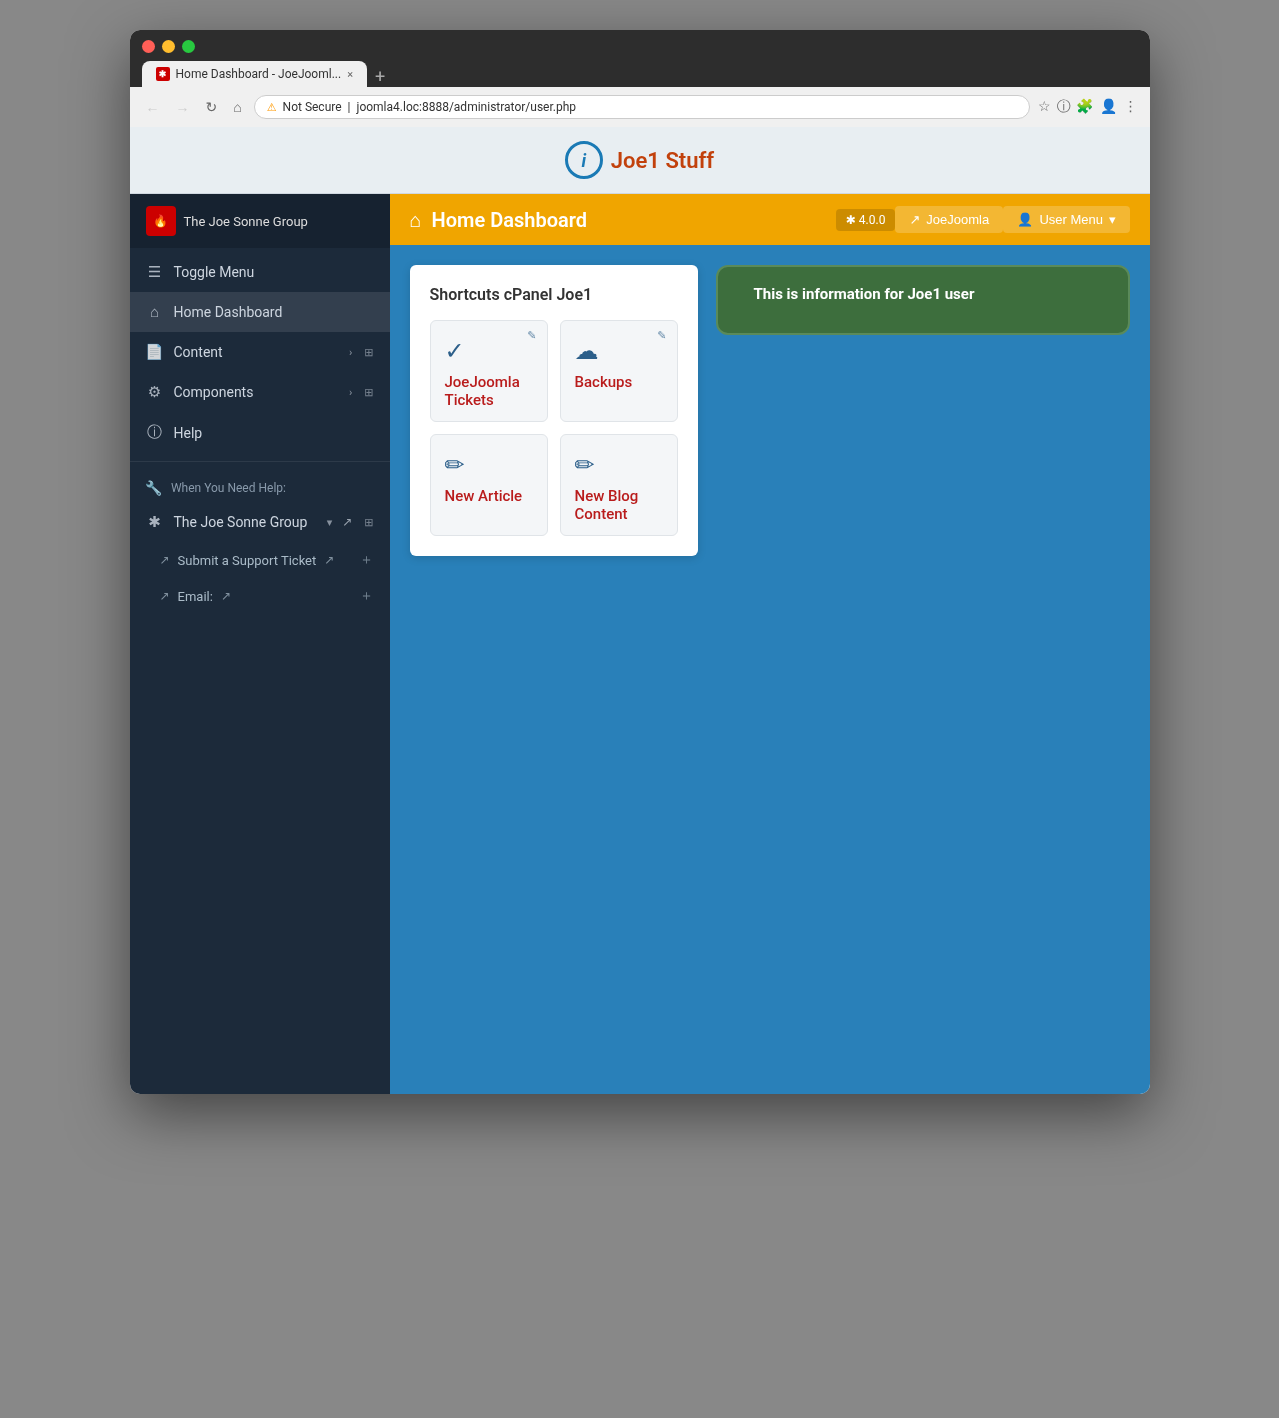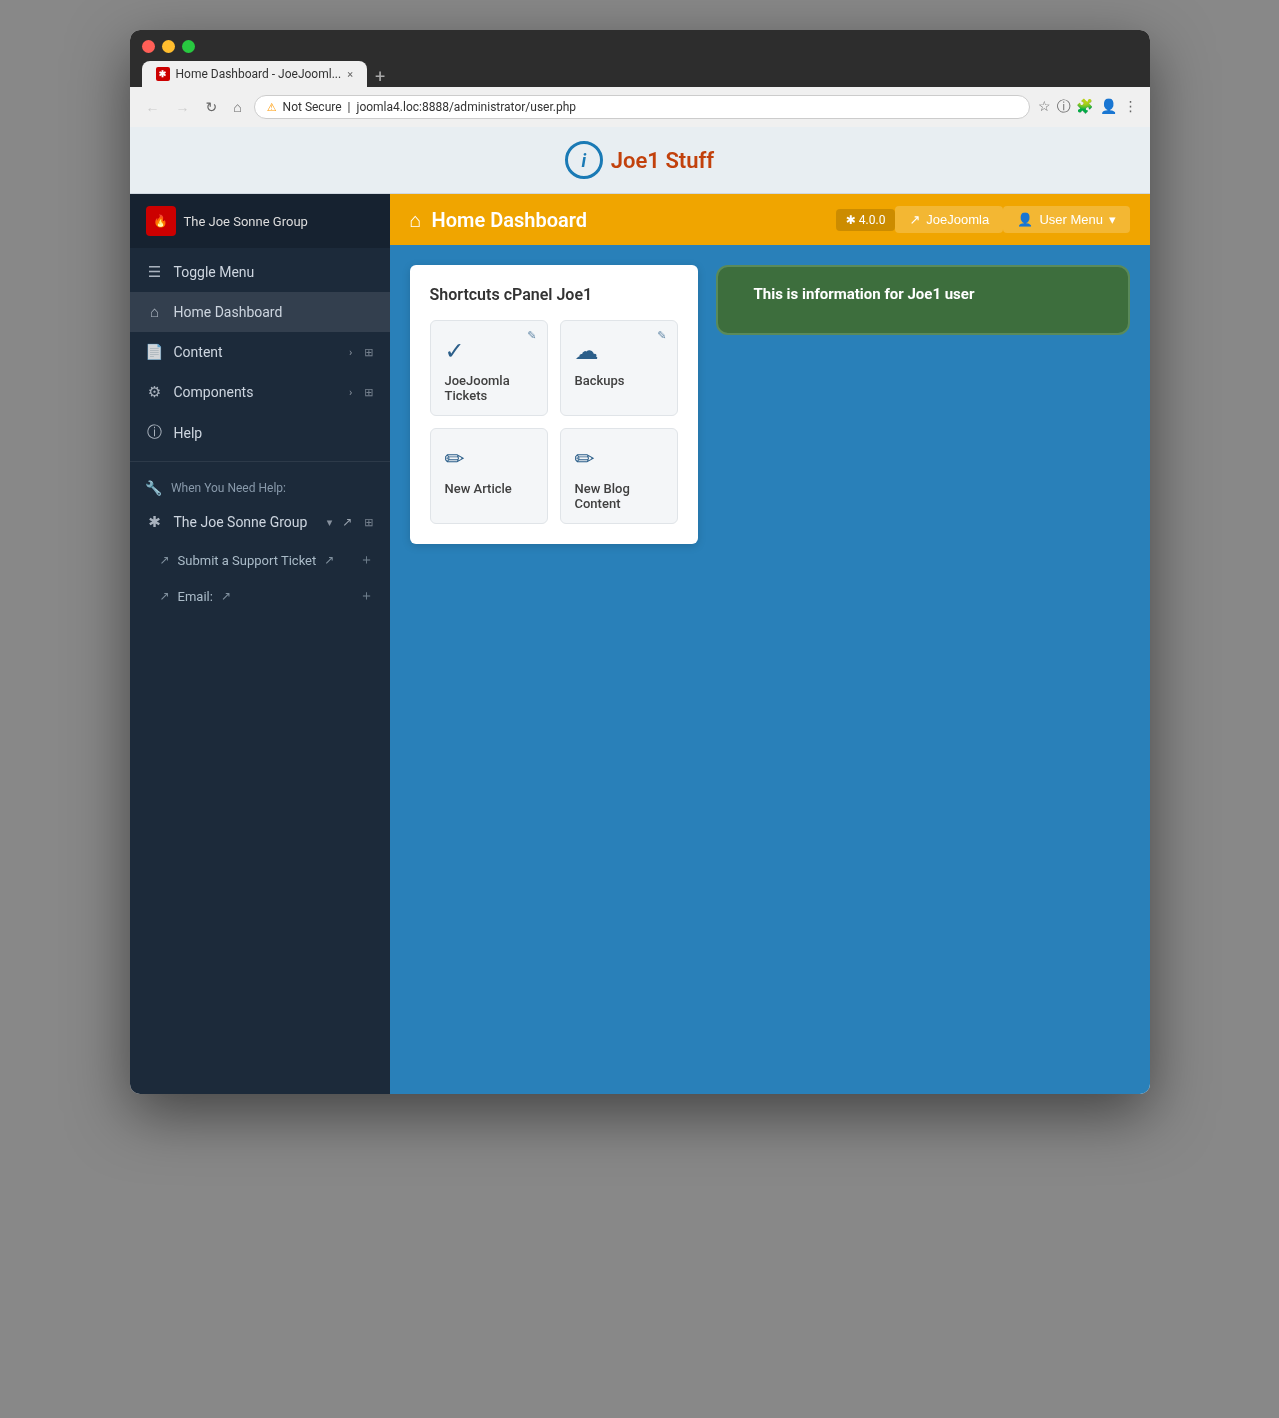--- a/index.html
+++ b/index.html
@@ -350,22 +350,22 @@
       right: 10px;
       font-size: 11px;
       color: #2c5f8a;
       opacity: 0.7;
     }
     .shortcut-icon {
       font-size: 24px;
       color: #2c5f8a;
     }
     .shortcut-label {
-      font-size: 13px;
-      color: #404040;
+      font-size: 15px;
+      color: #b91c1c;
       font-weight: 500;
     }
     
     .info-panel {
       background: #3d6e3d;
       border: 2px solid #5a8a5a;
       border-radius: 12px;
       padding: 18px 36px;
       flex: 1;
       color: #fff;

